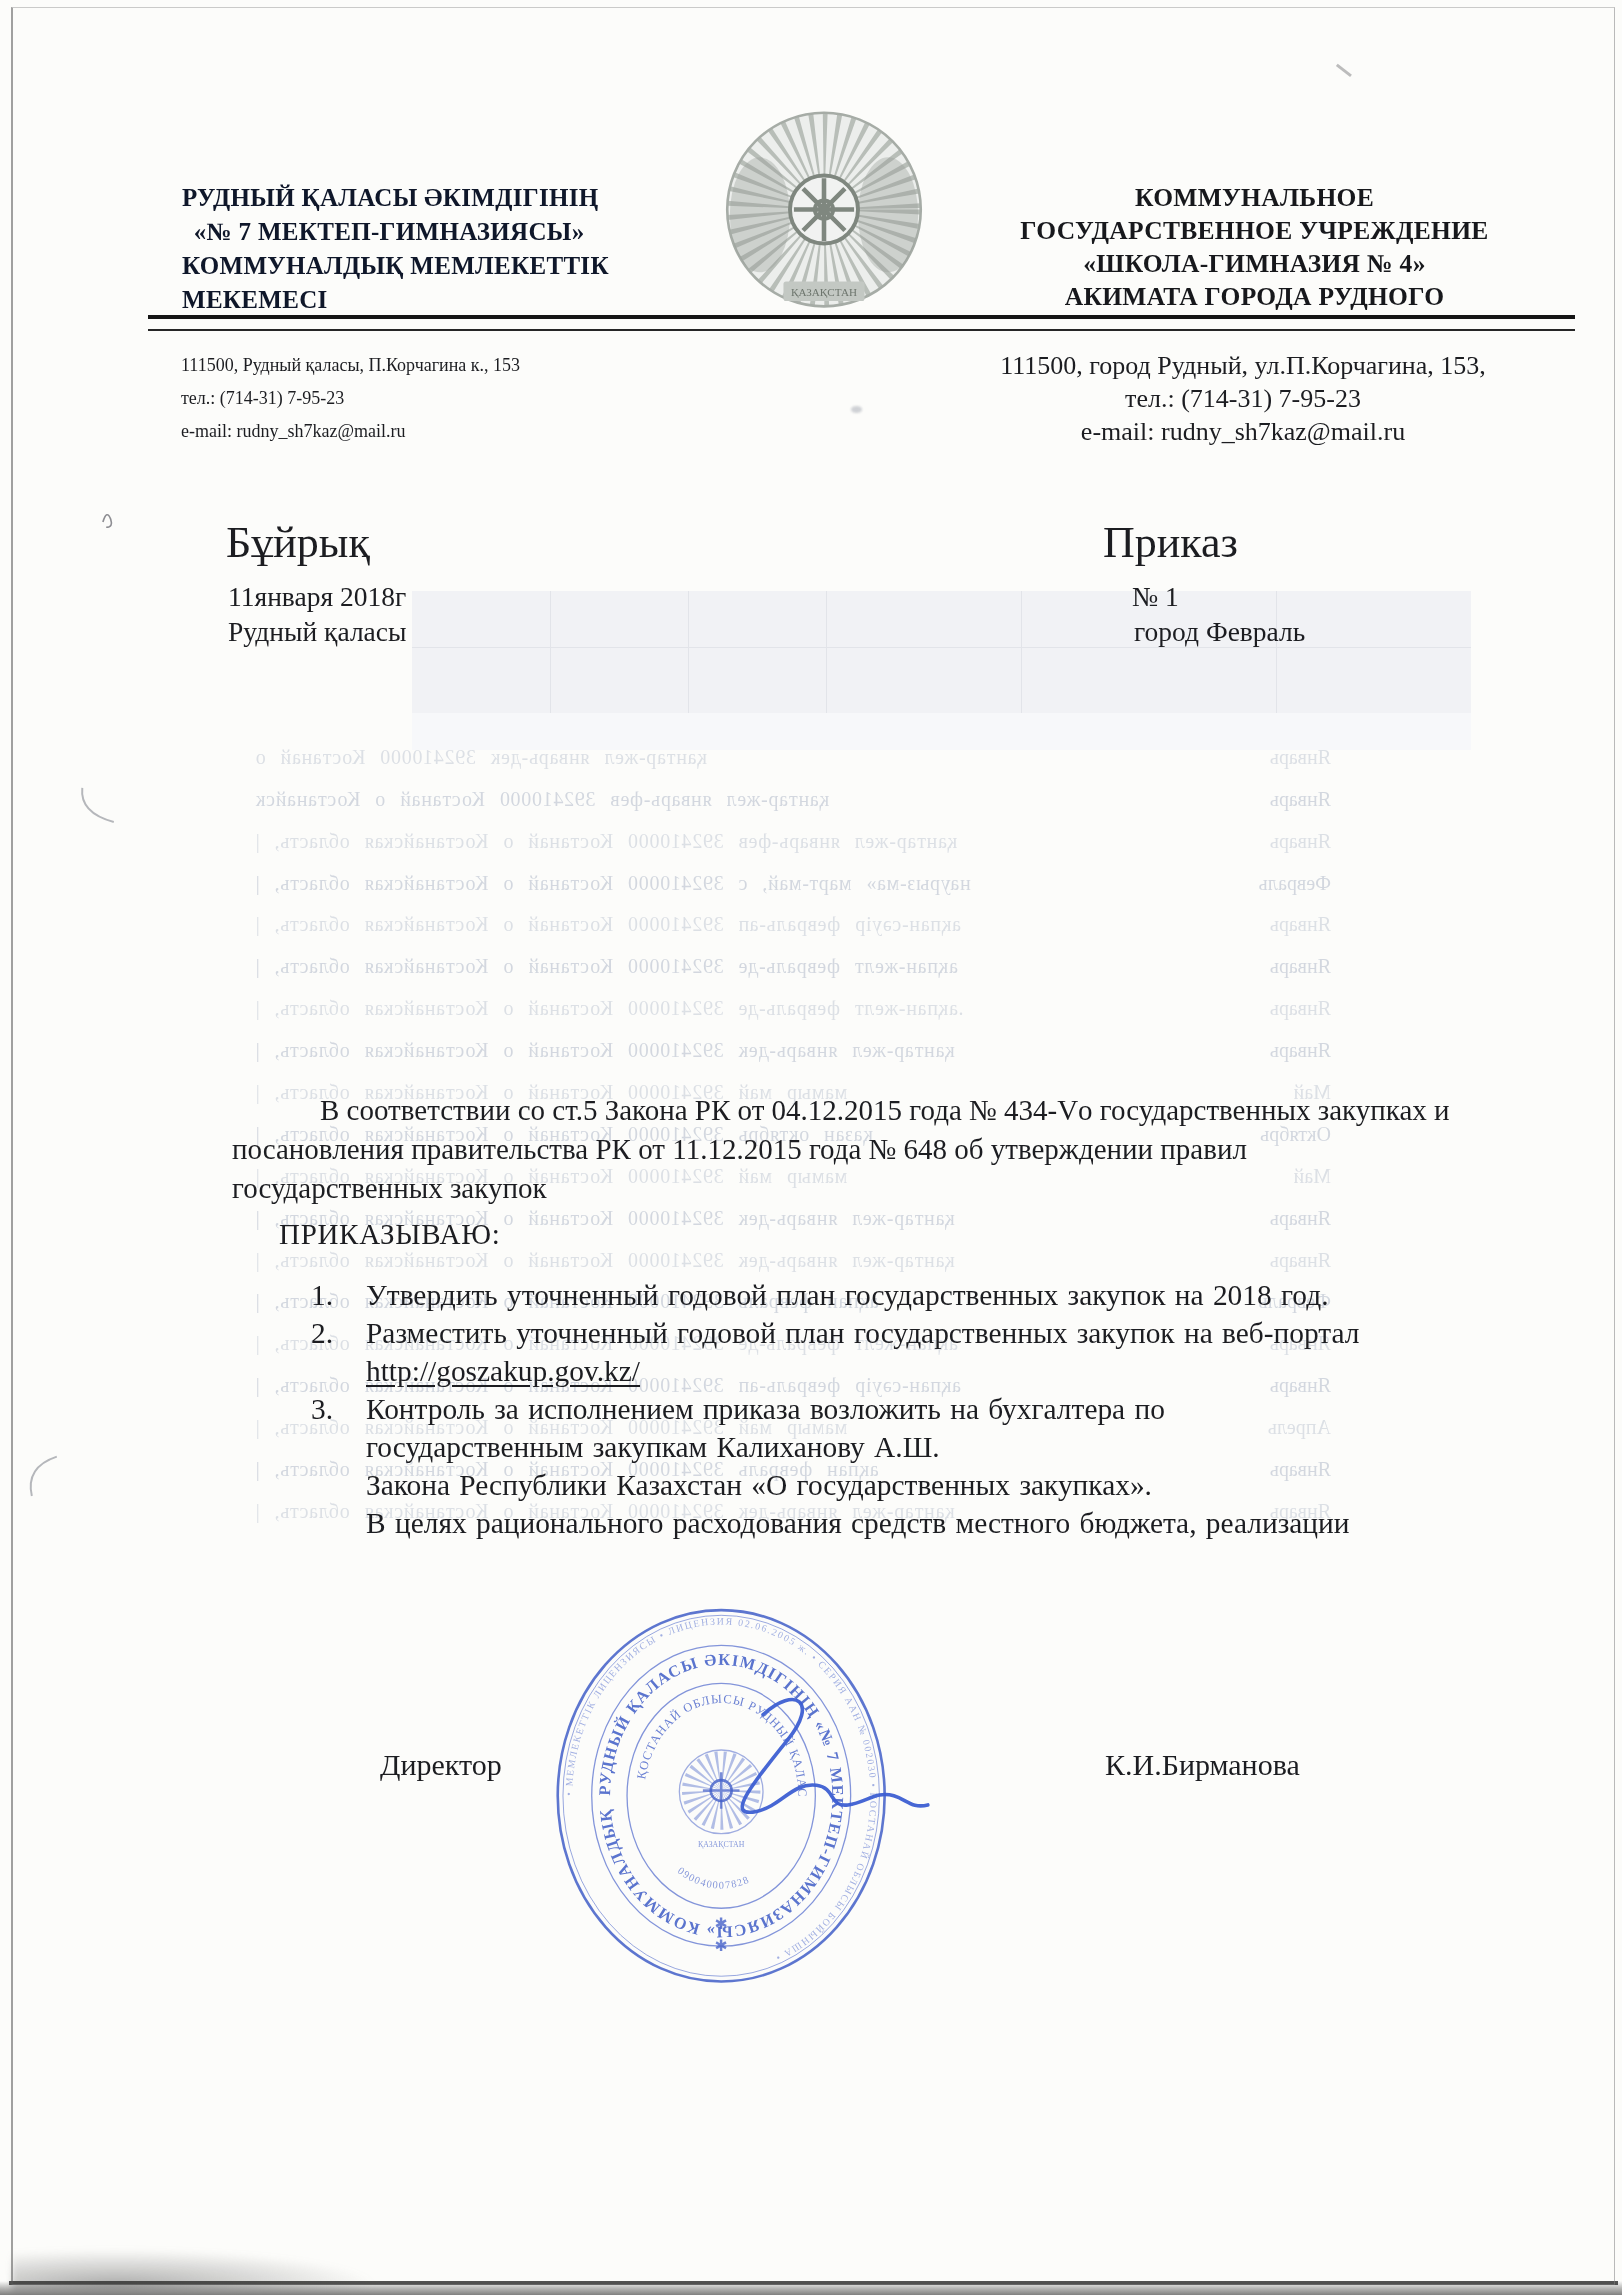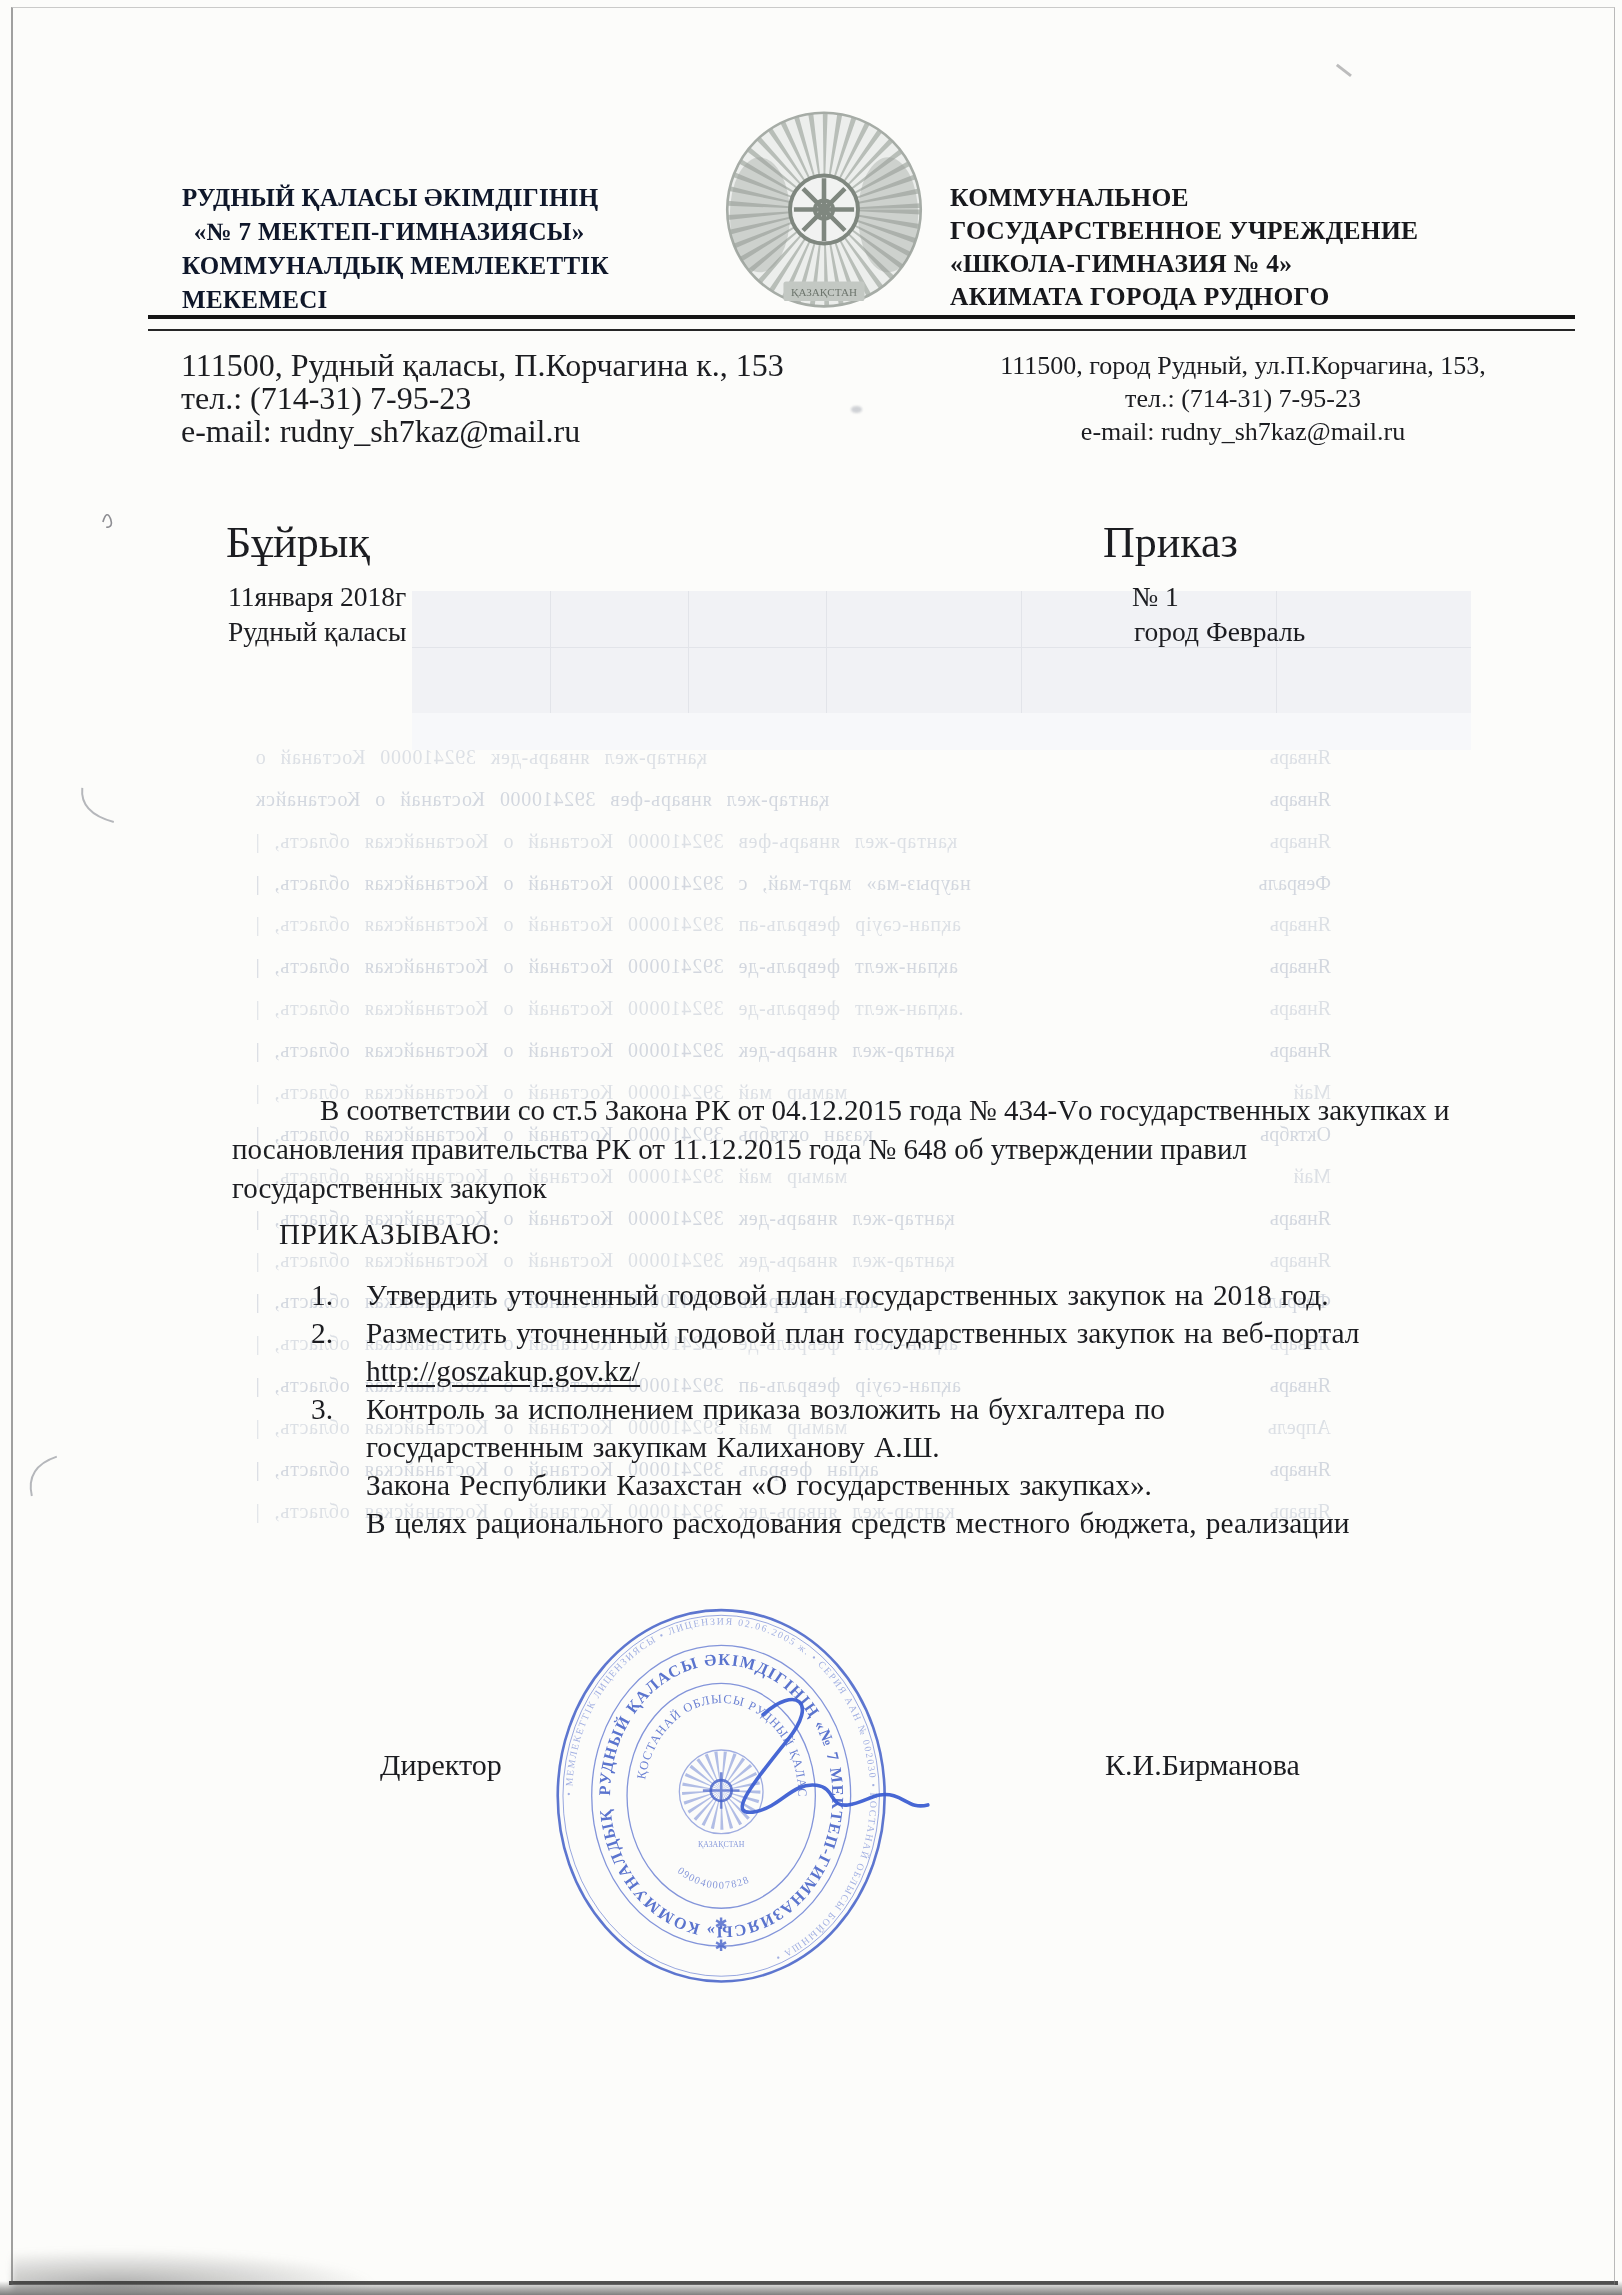--- a/index.html
+++ b/index.html
@@ -15,25 +15,25 @@
   .bottom-line{position:absolute;left:9.2px;right:5.2px;bottom:10.5px;height:3.3px;background:#343433;opacity:.85;}
   .bottom-shadow{position:absolute;left:0;right:0;bottom:0;height:14.4px;
       background:linear-gradient(to bottom,rgba(0,0,0,0),rgba(70,70,70,.4) 55%,rgba(45,45,45,.6));}
   .corner-smudge{position:absolute;left:11.8px;bottom:3.9px;width:366px;height:42px;
       background:radial-gradient(ellipse at 28% 85%,rgba(110,110,110,.55),rgba(110,110,110,0) 70%);
       filter:blur(3.3px);}
 
   
   .org-left{left:182px;top:181px;width:517px;font-weight:bold;font-size:25px;line-height:34px;letter-spacing:0.3px;color:#0f172a;}
   .org-left div:nth-child(2){padding-left:11.8px;}
-  .org-right{left:950px;top:181px;width:609px;font-weight:bold;font-size:25.5px;line-height:33px;letter-spacing:0.3px;color:#17181c;}
+  .org-right{left:950px;top:181px;width:609px;text-align:center;font-weight:bold;font-size:25.5px;line-height:33px;letter-spacing:0.3px;color:#17181c;}
 
   .rule{left:148px;top:315px;width:1427px;height:9.8px;border-top:4.6px solid #151515;border-bottom:2px solid #262626;}
 
-  .addr-left{left:181px;top:349px;font-size:32px;line-height:33px;}
+  .addr-left{left:181px;top:349px;font-size:18px;line-height:33px;}
   .addr-right{left:932px;top:349px;width:622px;text-align:center;font-size:26px;line-height:33px;}
 
   .t-kk{left:226px;top:517px;font-size:44px;}
   .d-kk{left:228px;top:581px;font-size:27.5px;}
   .c-kk{left:228px;top:616px;font-size:27.5px;}
   .t-ru{left:1103px;top:517px;font-size:44px;}
   .n-ru{left:1132px;top:581px;font-size:27.5px;}
   .c-ru{left:1134px;top:616px;font-size:27.5px;}
 
   

